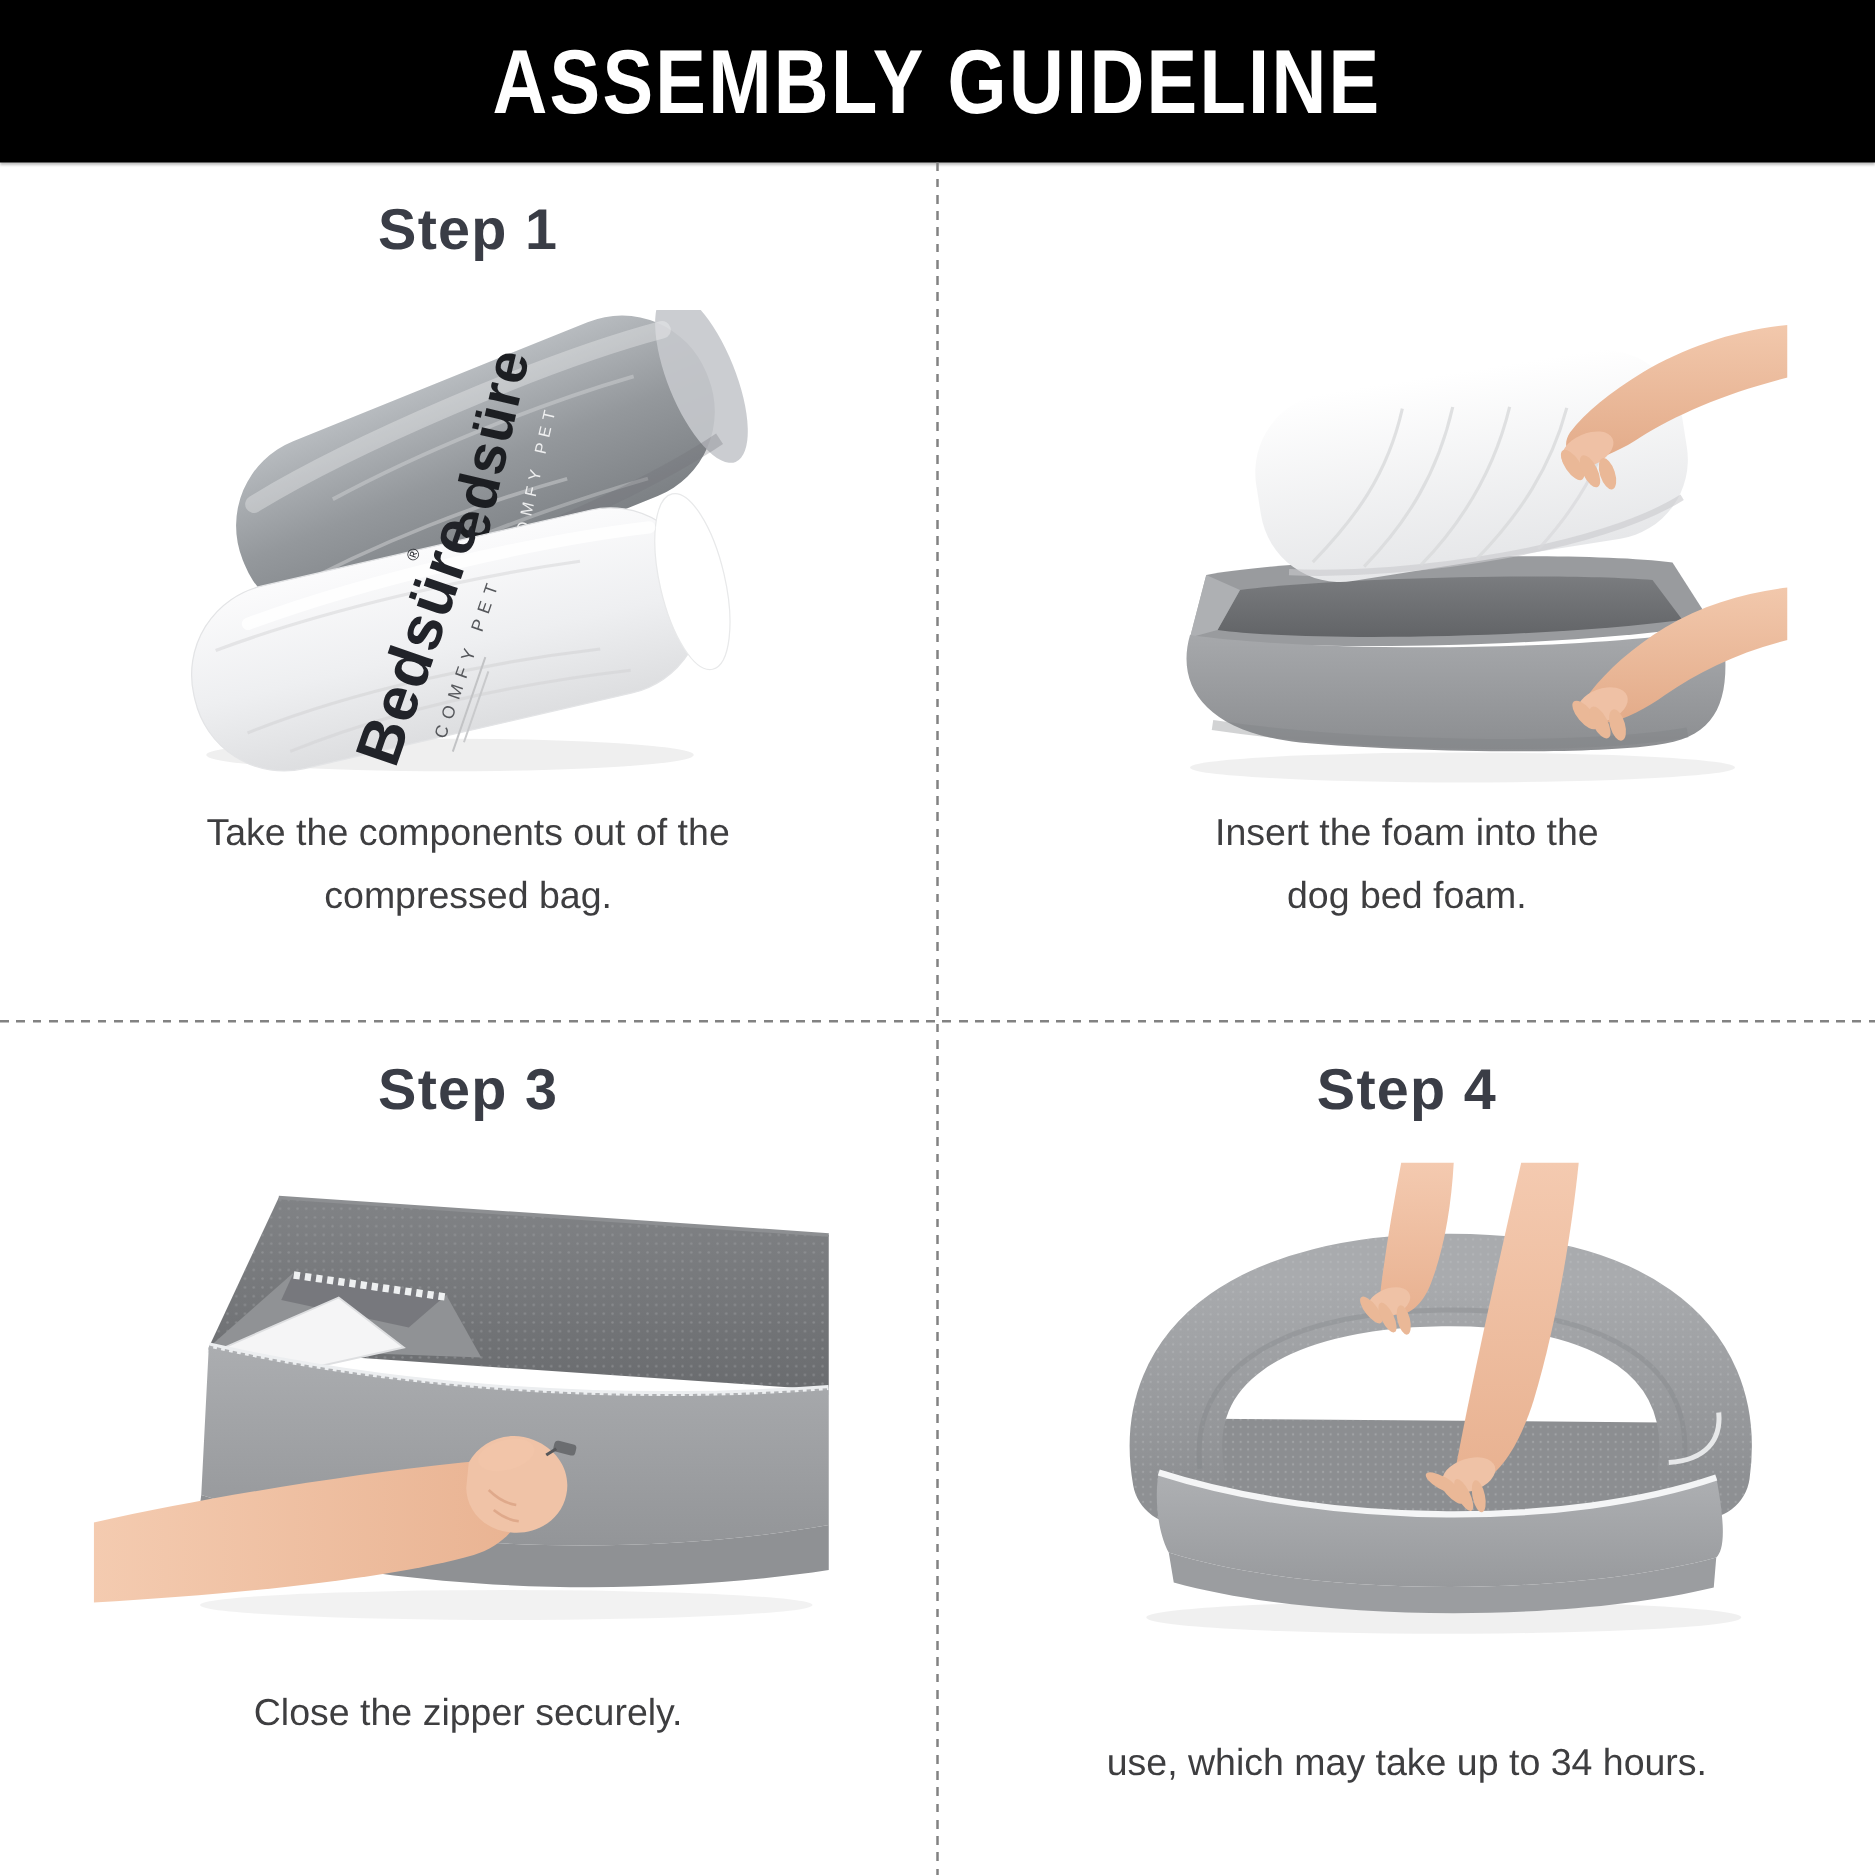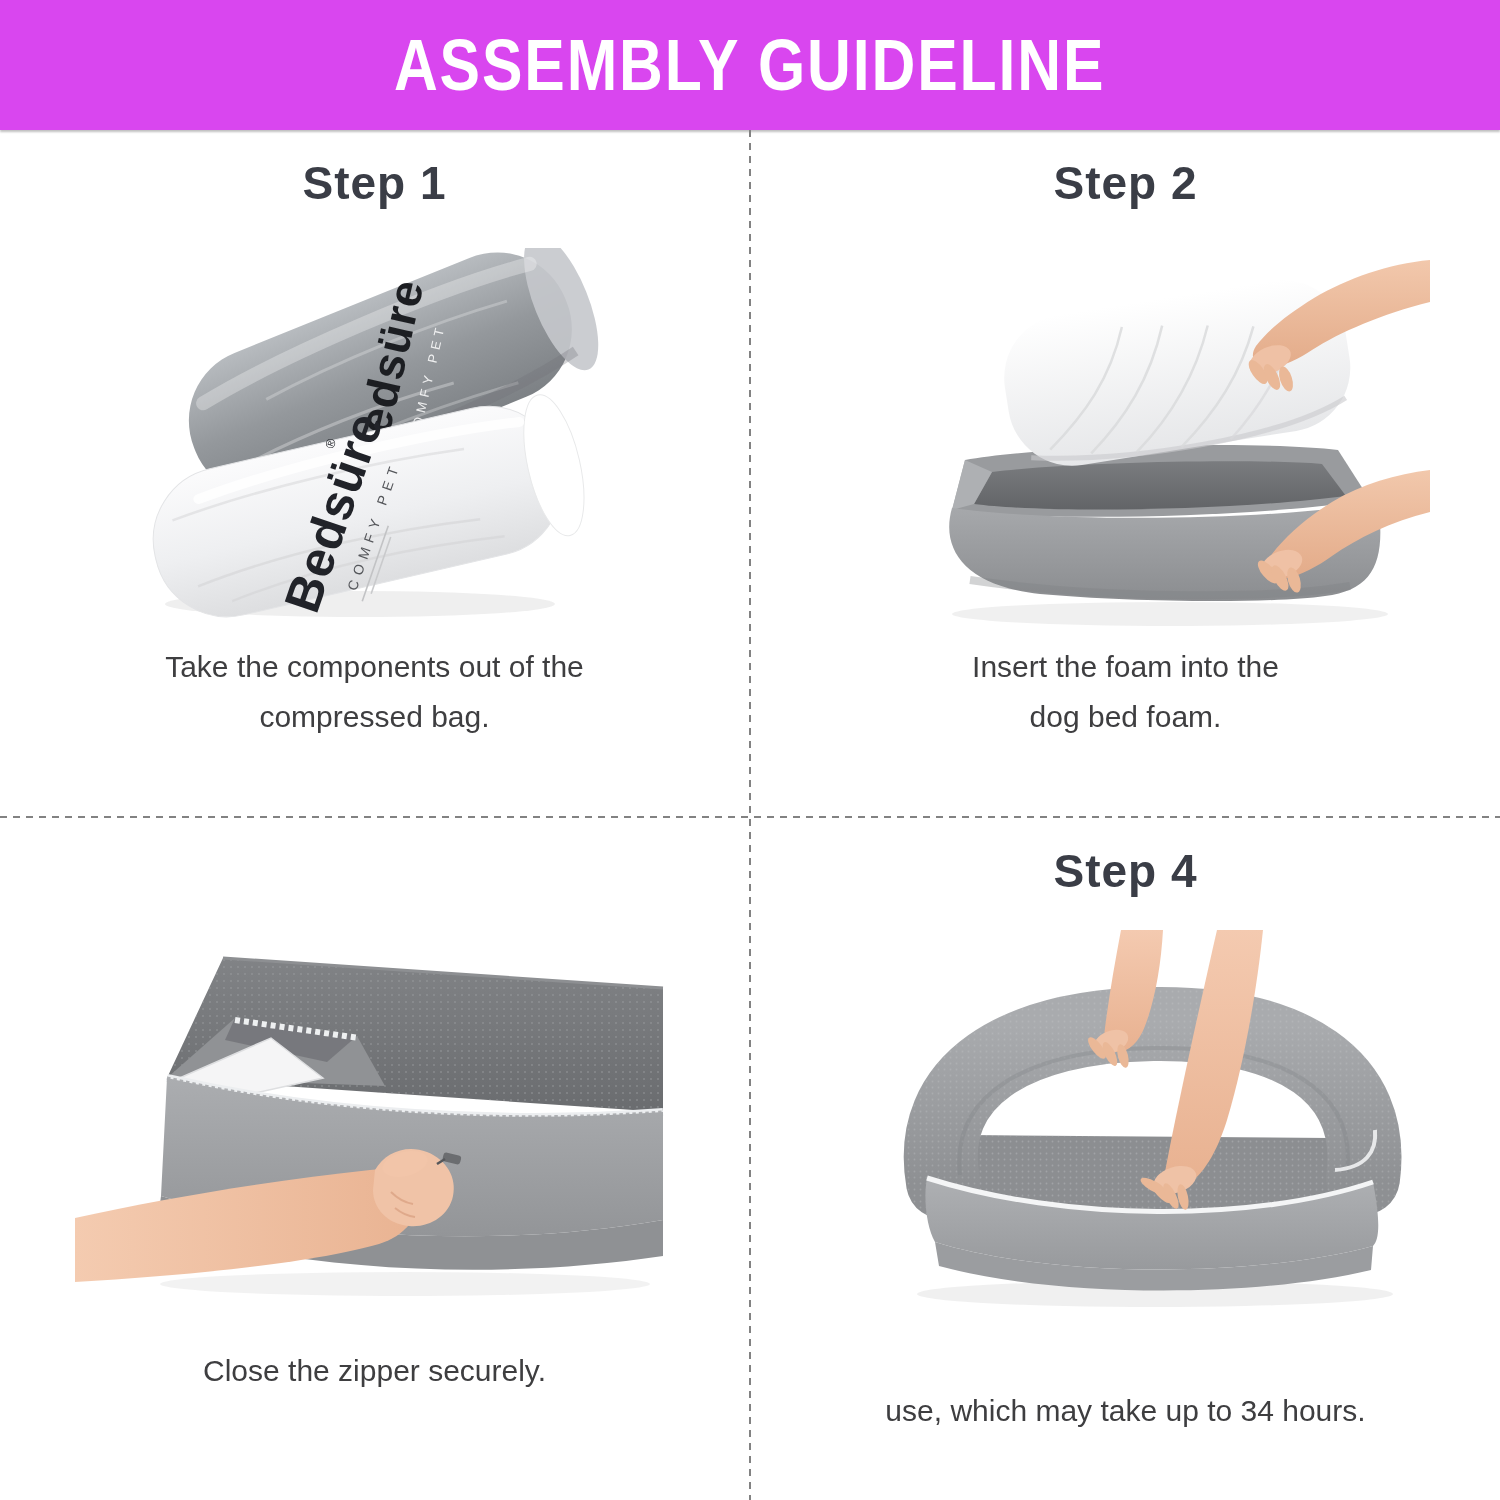--- a/index.html
+++ b/index.html
@@ -2,21 +2,21 @@
 <html><head>
 <meta charset="utf-8">
 <style>
   html,body { margin:0; padding:0; }
   body {
     width:1500px; height:1500px; position:relative; background:#ffffff;
     font-family:"Liberation Sans", sans-serif; overflow:hidden;
   }
   .header {
     position:absolute; left:0; top:0; width:1500px; height:130px;
-    background:#d946ef; display:flex; align-items:center; justify-content:center;
+    background:#000000; display:flex; align-items:center; justify-content:center;
     box-shadow:0 2px 2px rgba(0,0,0,.25);
   }
   .header h1 {
     margin:0; color:#ffffff; font-size:66px; font-weight:800; letter-spacing:2px;
     transform:scale(.92,1.10); white-space:nowrap;
   }
   .vdivider {
     position:absolute; left:749px; top:130px; width:2px; height:1370px;
     background:repeating-linear-gradient(to bottom,#828282 0 7px,transparent 7px 13px);
   }
@@ -107,21 +107,20 @@
       </g>
     </svg>
   </div>
   <p class="caption">
     <span>Take the components out of the</span><br>
     <span>compressed bag.</span>
   </p>
 </section>
 
 <section class="quad" id="q2">
-  <h2 class="step-title">Step 2</h2>
   <div class="photo">
     <svg width="560" height="390" viewBox="0 0 560 390">
       <defs>
         <linearGradient id="g2foam" x1="0" y1="0" x2="0" y2="1">
           <stop offset="0" stop-color="#ffffff"></stop>
             <stop offset="1" stop-color="#e6e7e9"></stop>
         </linearGradient>
         <linearGradient id="g2velvet" x1="0" y1="0" x2="0" y2="1">
           <stop offset="0" stop-color="#a8aaad"></stop>
             <stop offset="1" stop-color="#8b8d90"></stop>
@@ -172,20 +171,21 @@
       </g>
     </svg>
   </div>
   <p class="caption">
     <span>Insert the foam into the</span><br>
     <span>dog bed foam.</span>
   </p>
 </section>
 
 <section class="quad" id="q3">
+  <h2 class="step-title">Step 3</h2>
   <div class="photo">
     <svg width="600" height="380" viewBox="0 0 600 380">
       <defs>
         <linearGradient id="g3mesh" x1="0" y1="0" x2="0" y2="1">
           <stop offset="0" stop-color="#818386"></stop>
             <stop offset="1" stop-color="#6a6c6f"></stop>
         </linearGradient>
         <linearGradient id="g3velvet" x1="0" y1="0" x2="0" y2="1">
           <stop offset="0" stop-color="#abadb0"></stop>
             <stop offset="1" stop-color="#939598"></stop>

